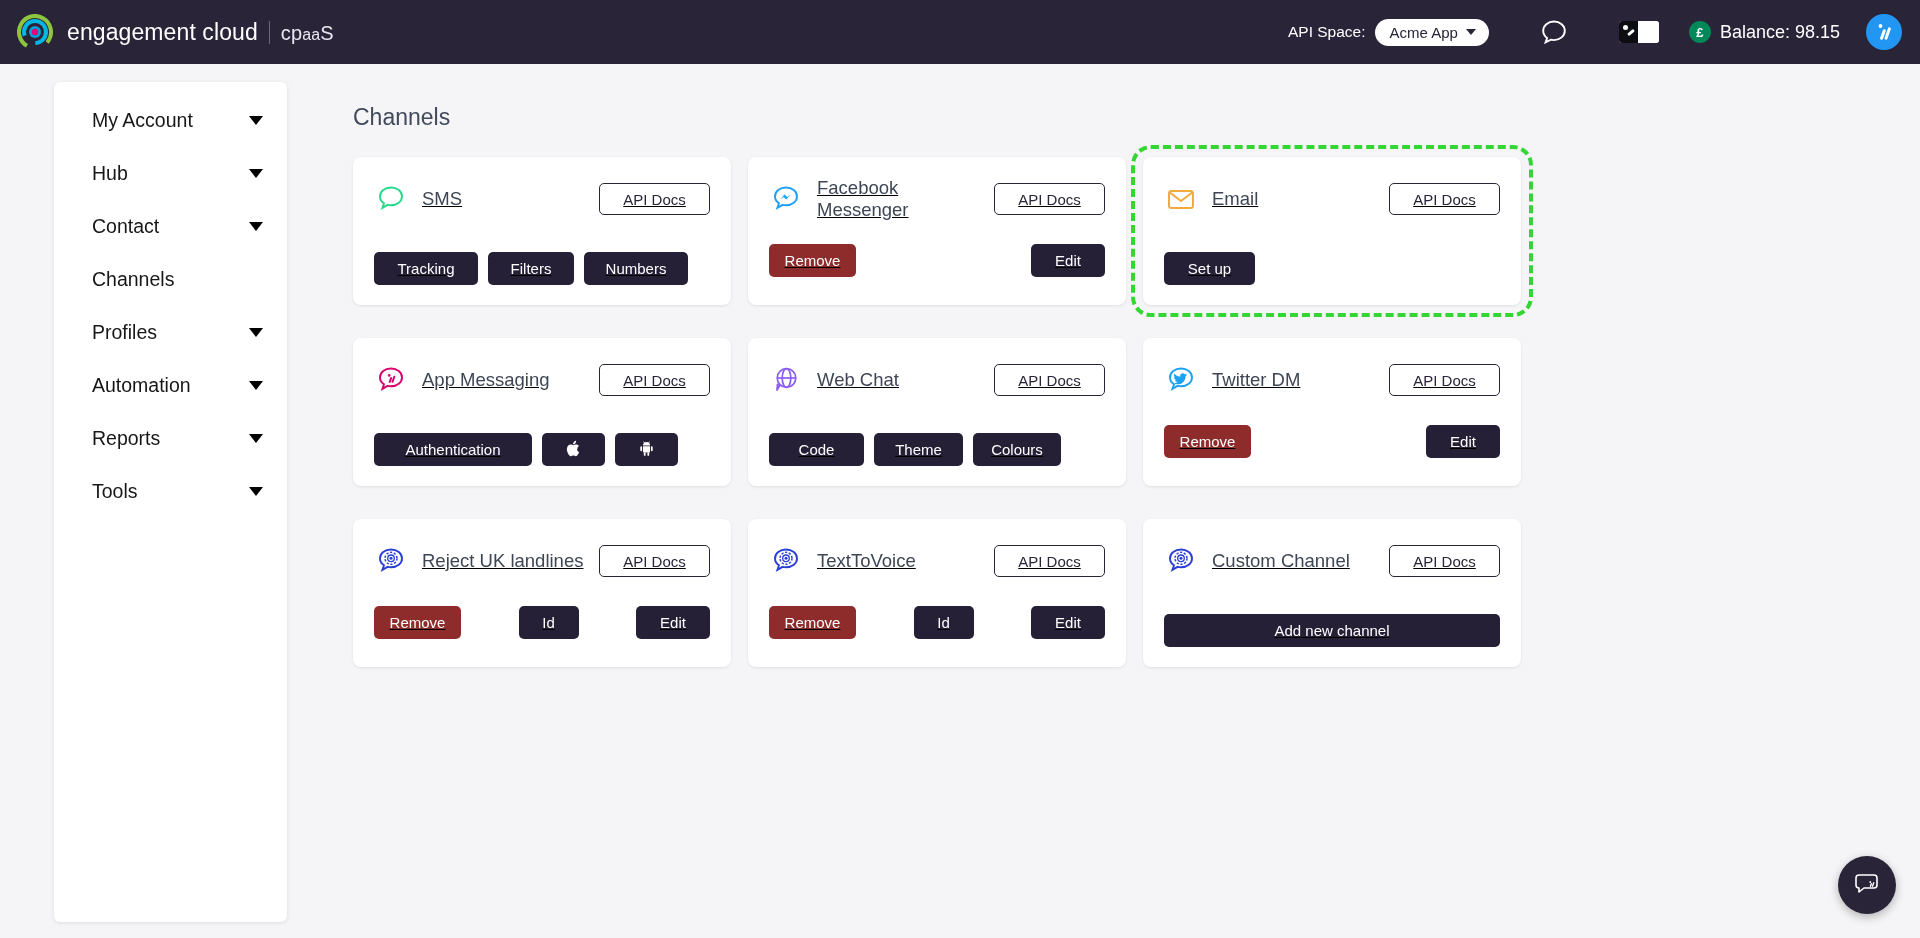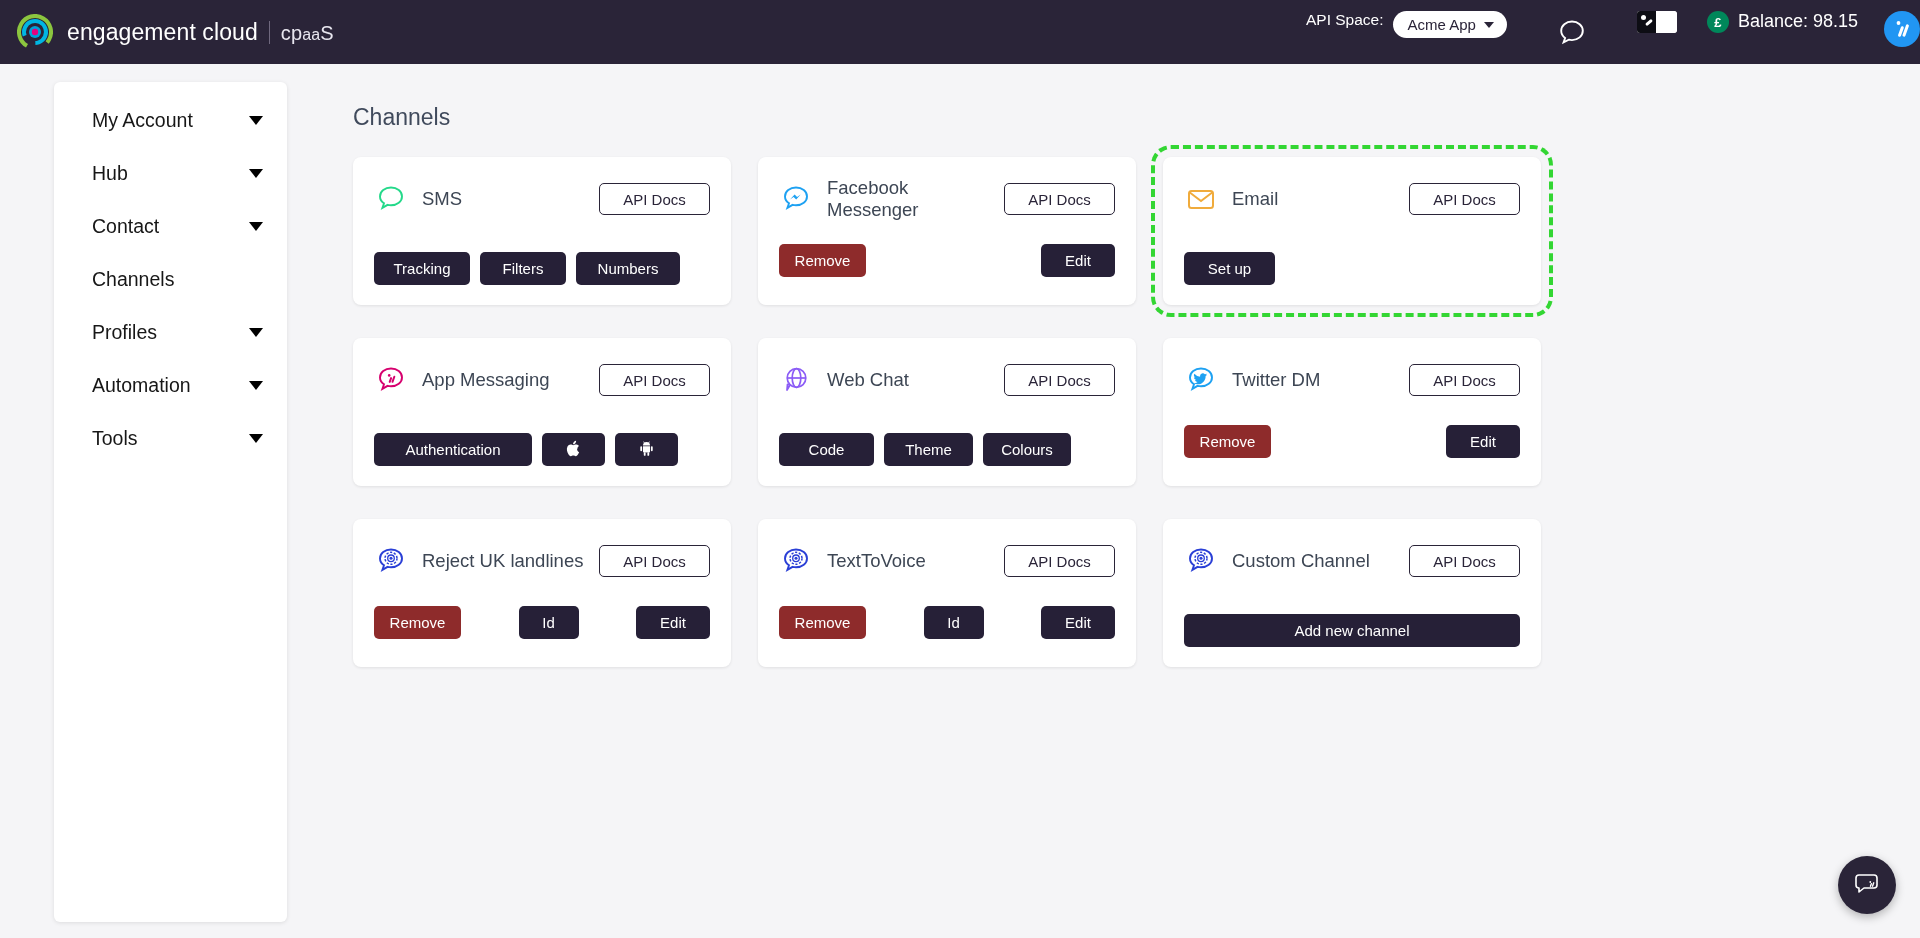--- a/index.html
+++ b/index.html
@@ -21,21 +21,21 @@
   .brand { display: flex; align-items: center; gap: 14px; padding-left: 17px; }
   .brand-mark { width: 36px; height: 36px; flex: 0 0 36px; }
   .brand-text {
     color: #ffffff; font-size: 23px; letter-spacing: .1px;
     display: flex; align-items: baseline; gap: 11px; font-weight: 400;
   }
   .brand-divider { width: 1px; height: 23px; background: #6f687e; align-self: center; }
   .brand-sub { font-size: 20px; color: #e8e6ef; }
   .brand-sub .small { font-size: 16px; }
 
-  .topright { margin-left: auto; display: flex; gap: 0; }
+  .topright { margin-left: auto; display: flex; align-items: center; gap: 0; padding-right: 18px; }
   .api-space-label { color: #ffffff; font-size: 15.5px; margin-right: 9px; }
   .api-space-pill {
     background: #ffffff; border-radius: 16px; height: 27px;
     display: flex; align-items: center; gap: 8px;
     padding: 0 13px 0 15px; color: #2a2438; font-size: 15px;
     cursor: pointer; border: none;
   }
   .caret-dn {
     width: 0; height: 0; border-left: 5px solid transparent;
     border-right: 5px solid transparent; border-top: 6px solid #2a2438;
@@ -94,21 +94,22 @@
   .main { position: absolute; left: 251px; top: 64px; width: 1669px; height: 874px; }
   .page-title {
     color: #404a5c; font-size: 23px; font-weight: 400;
     padding: 40px 0 0 102px;
   }
 
   .grid {
     margin: 26px 0 0 102px;
     width: 1186px;
     display: grid; grid-template-columns: repeat(3, 378px);
-    gap: 33px 27px;
+    gap: 33px 17px;
+    text-decoration: underline;
   }
 
   .card {
     background: #ffffff; border-radius: 8px;
     box-shadow: 0 1px 3px rgba(0,0,0,.09);
     height: 148px; padding: 22px 21px 20px 21px;
     position: relative;
     display: flex; flex-direction: column;
   }
   .card.highlight { outline: 4px dashed #33d633; outline-offset: 8px; }
@@ -126,21 +127,21 @@
     margin-top: auto; display: flex; align-items: center; gap: 10px;
   }
   .card-actions.spread { justify-content: space-between; margin-top: 25px; }
   .btn {
     border: none; border-radius: 5px; cursor: pointer;
     font-family: inherit; font-size: 15px; color: #ffffff;
     height: 33px; padding: 0 14px;
   }
   .btn-dark { background: #262037; }
   .btn-danger { background: #8e2b2b; }
-  .w-trk { width: 96px; } .w-mid { width: 86px; } .w-num { width: 104px; }
+  .w-trk { width: 104px; } .w-mid { width: 86px; } .w-num { width: 104px; }
   .w-auth { width: 158px; } .w-ico { width: 63px; }
   .w-rem { width: 87px; } .w-edit { width: 74px; }
   .w-code { width: 95px; } .w-theme { width: 89px; } .w-col { width: 88px; }
   .w-id { width: 60px; } .w-setup { width: 91px; }
   .w-full { width: 100%; }
   .btn-ico-glyph { display: flex; align-items: center; justify-content: center; }
 
   .footer {
     position: absolute; left: 0; right: 0; top: 872px;
     text-align: center; color: #8a8a95; font-size: 15px;
@@ -219,20 +220,24 @@
   </div>
   <div class="nav-item">
     <span class="label">Channels</span>
   </div>
   <div class="nav-item">
     <span class="label">Profiles</span>
     <span class="nav-caret"></span>
   </div>
   <div class="nav-item">
     <span class="label">Automation</span>
+    <span class="nav-caret"></span>
+  </div>
+  <div class="nav-item">
+    <span class="label">Reports</span>
     <span class="nav-caret"></span>
   </div>
   <div class="nav-item">
     <span class="label">Tools</span>
     <span class="nav-caret"></span>
   </div>
 </nav>
 
 <main class="main">
   <h1 class="page-title">Channels</h1>

